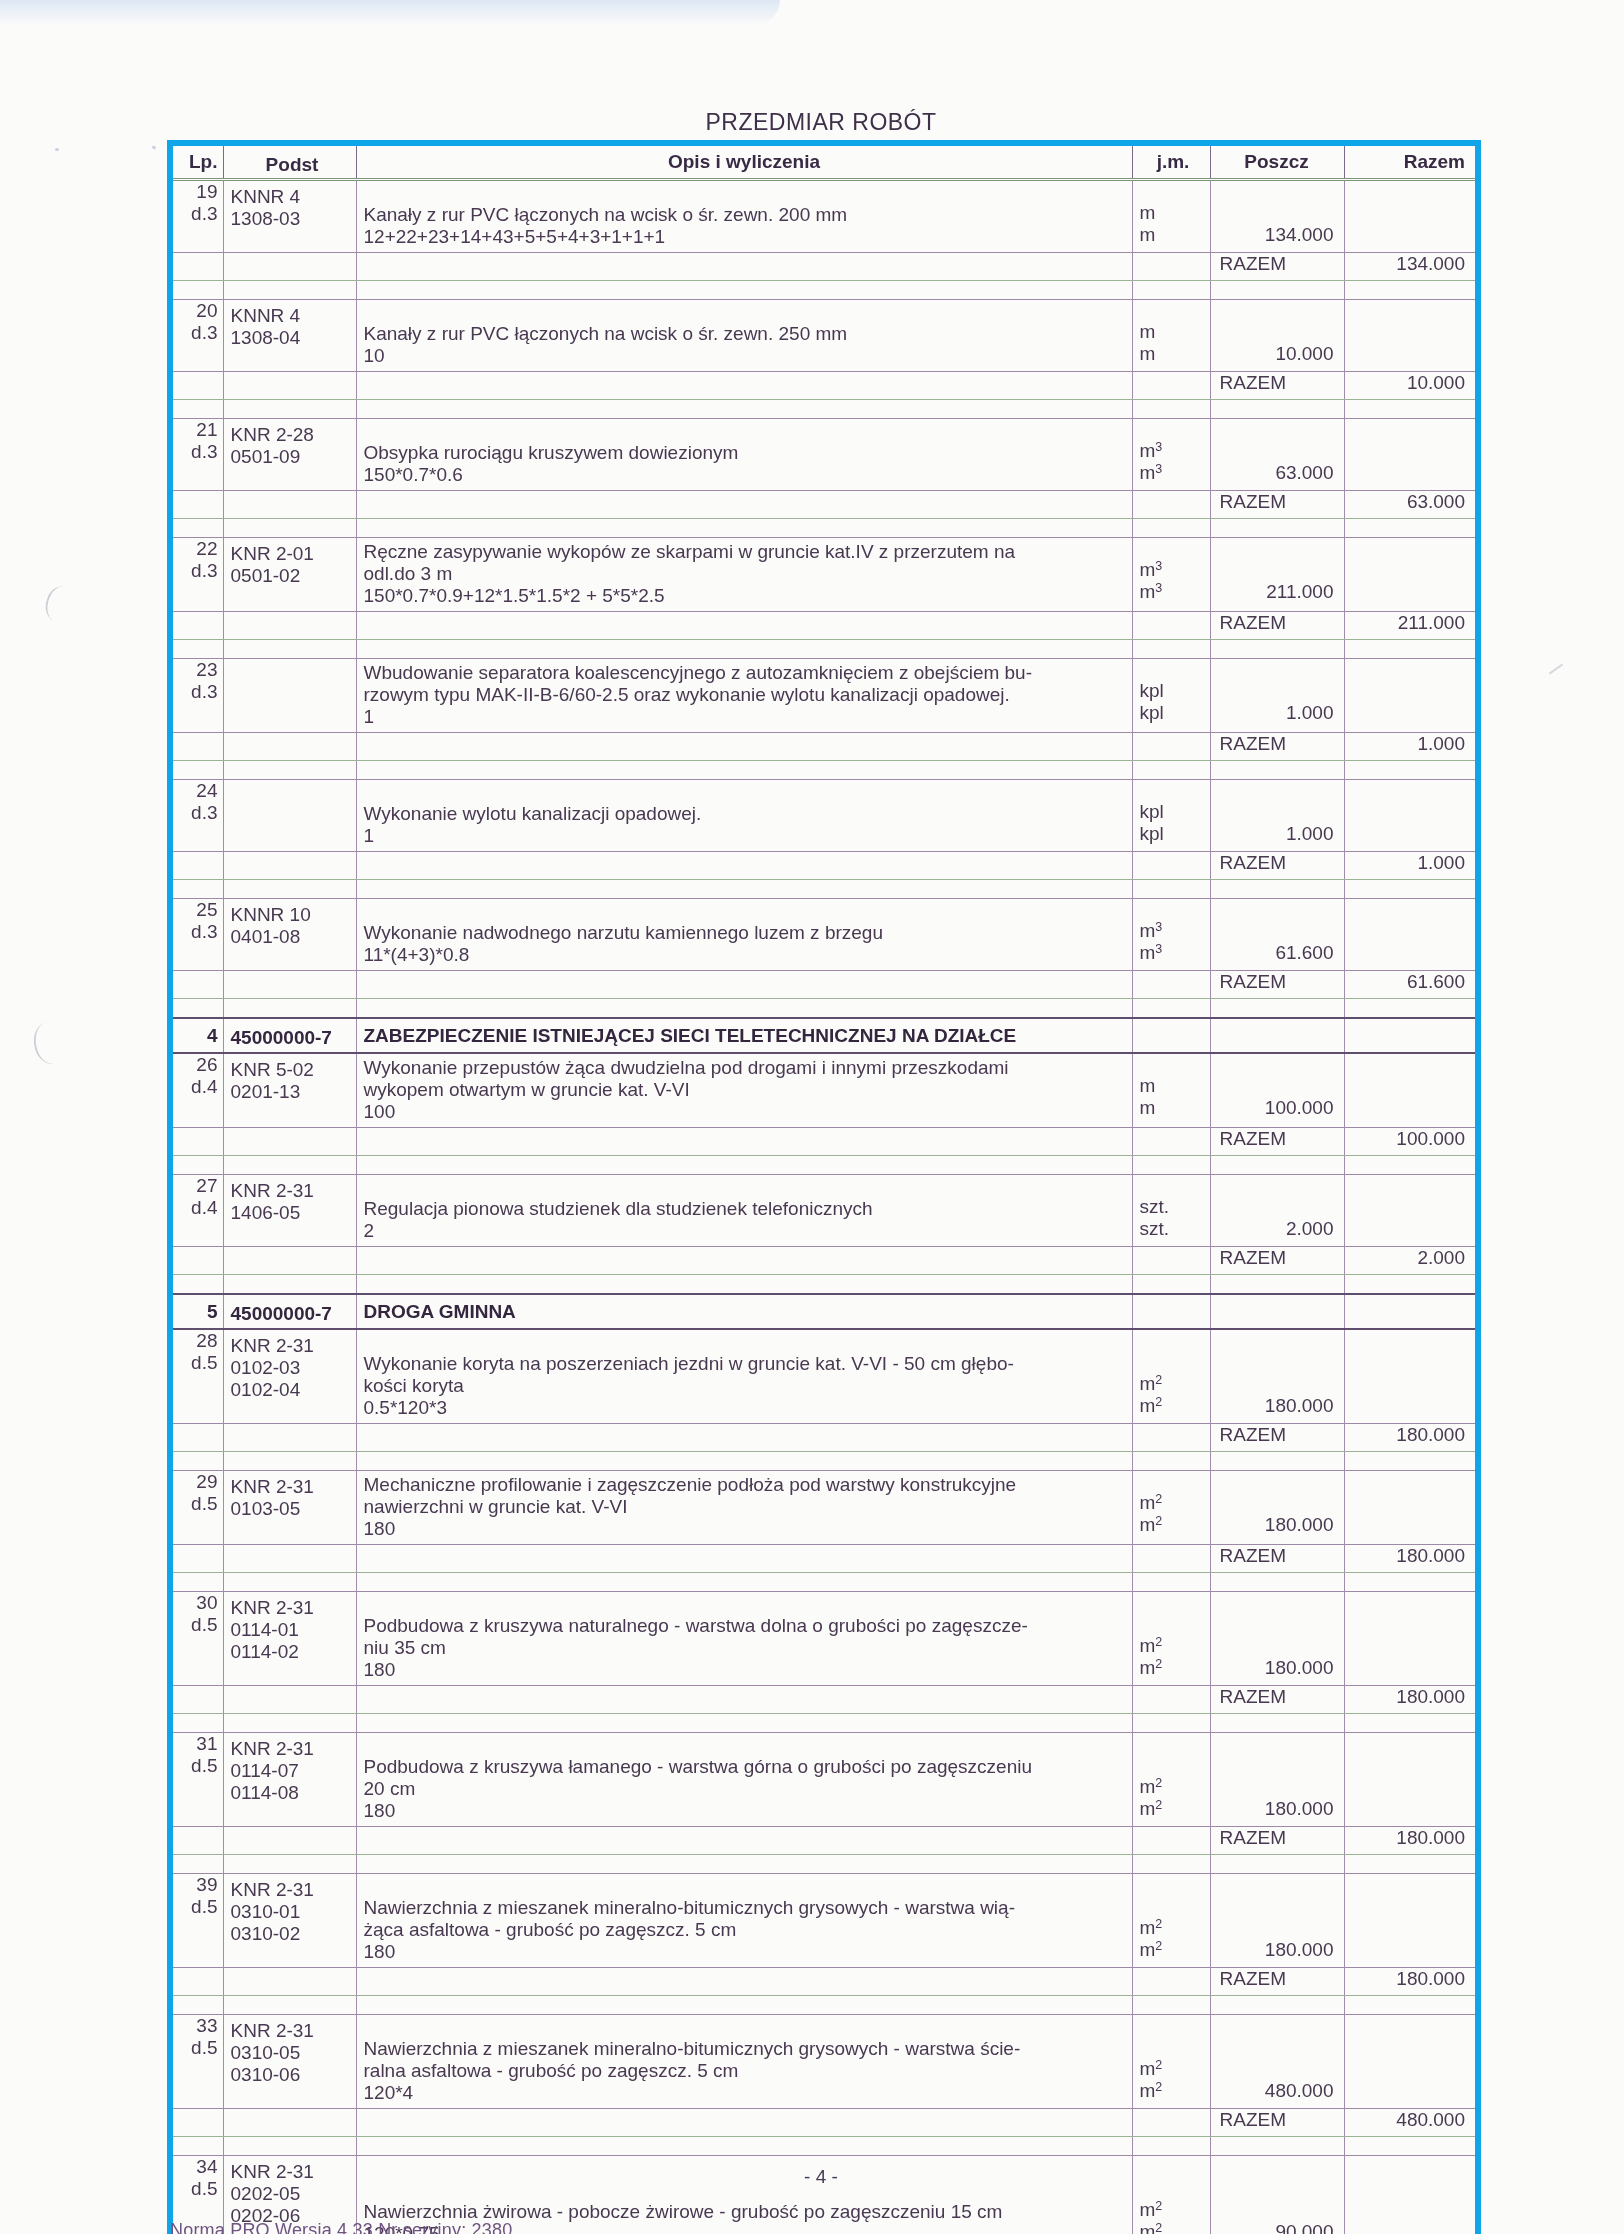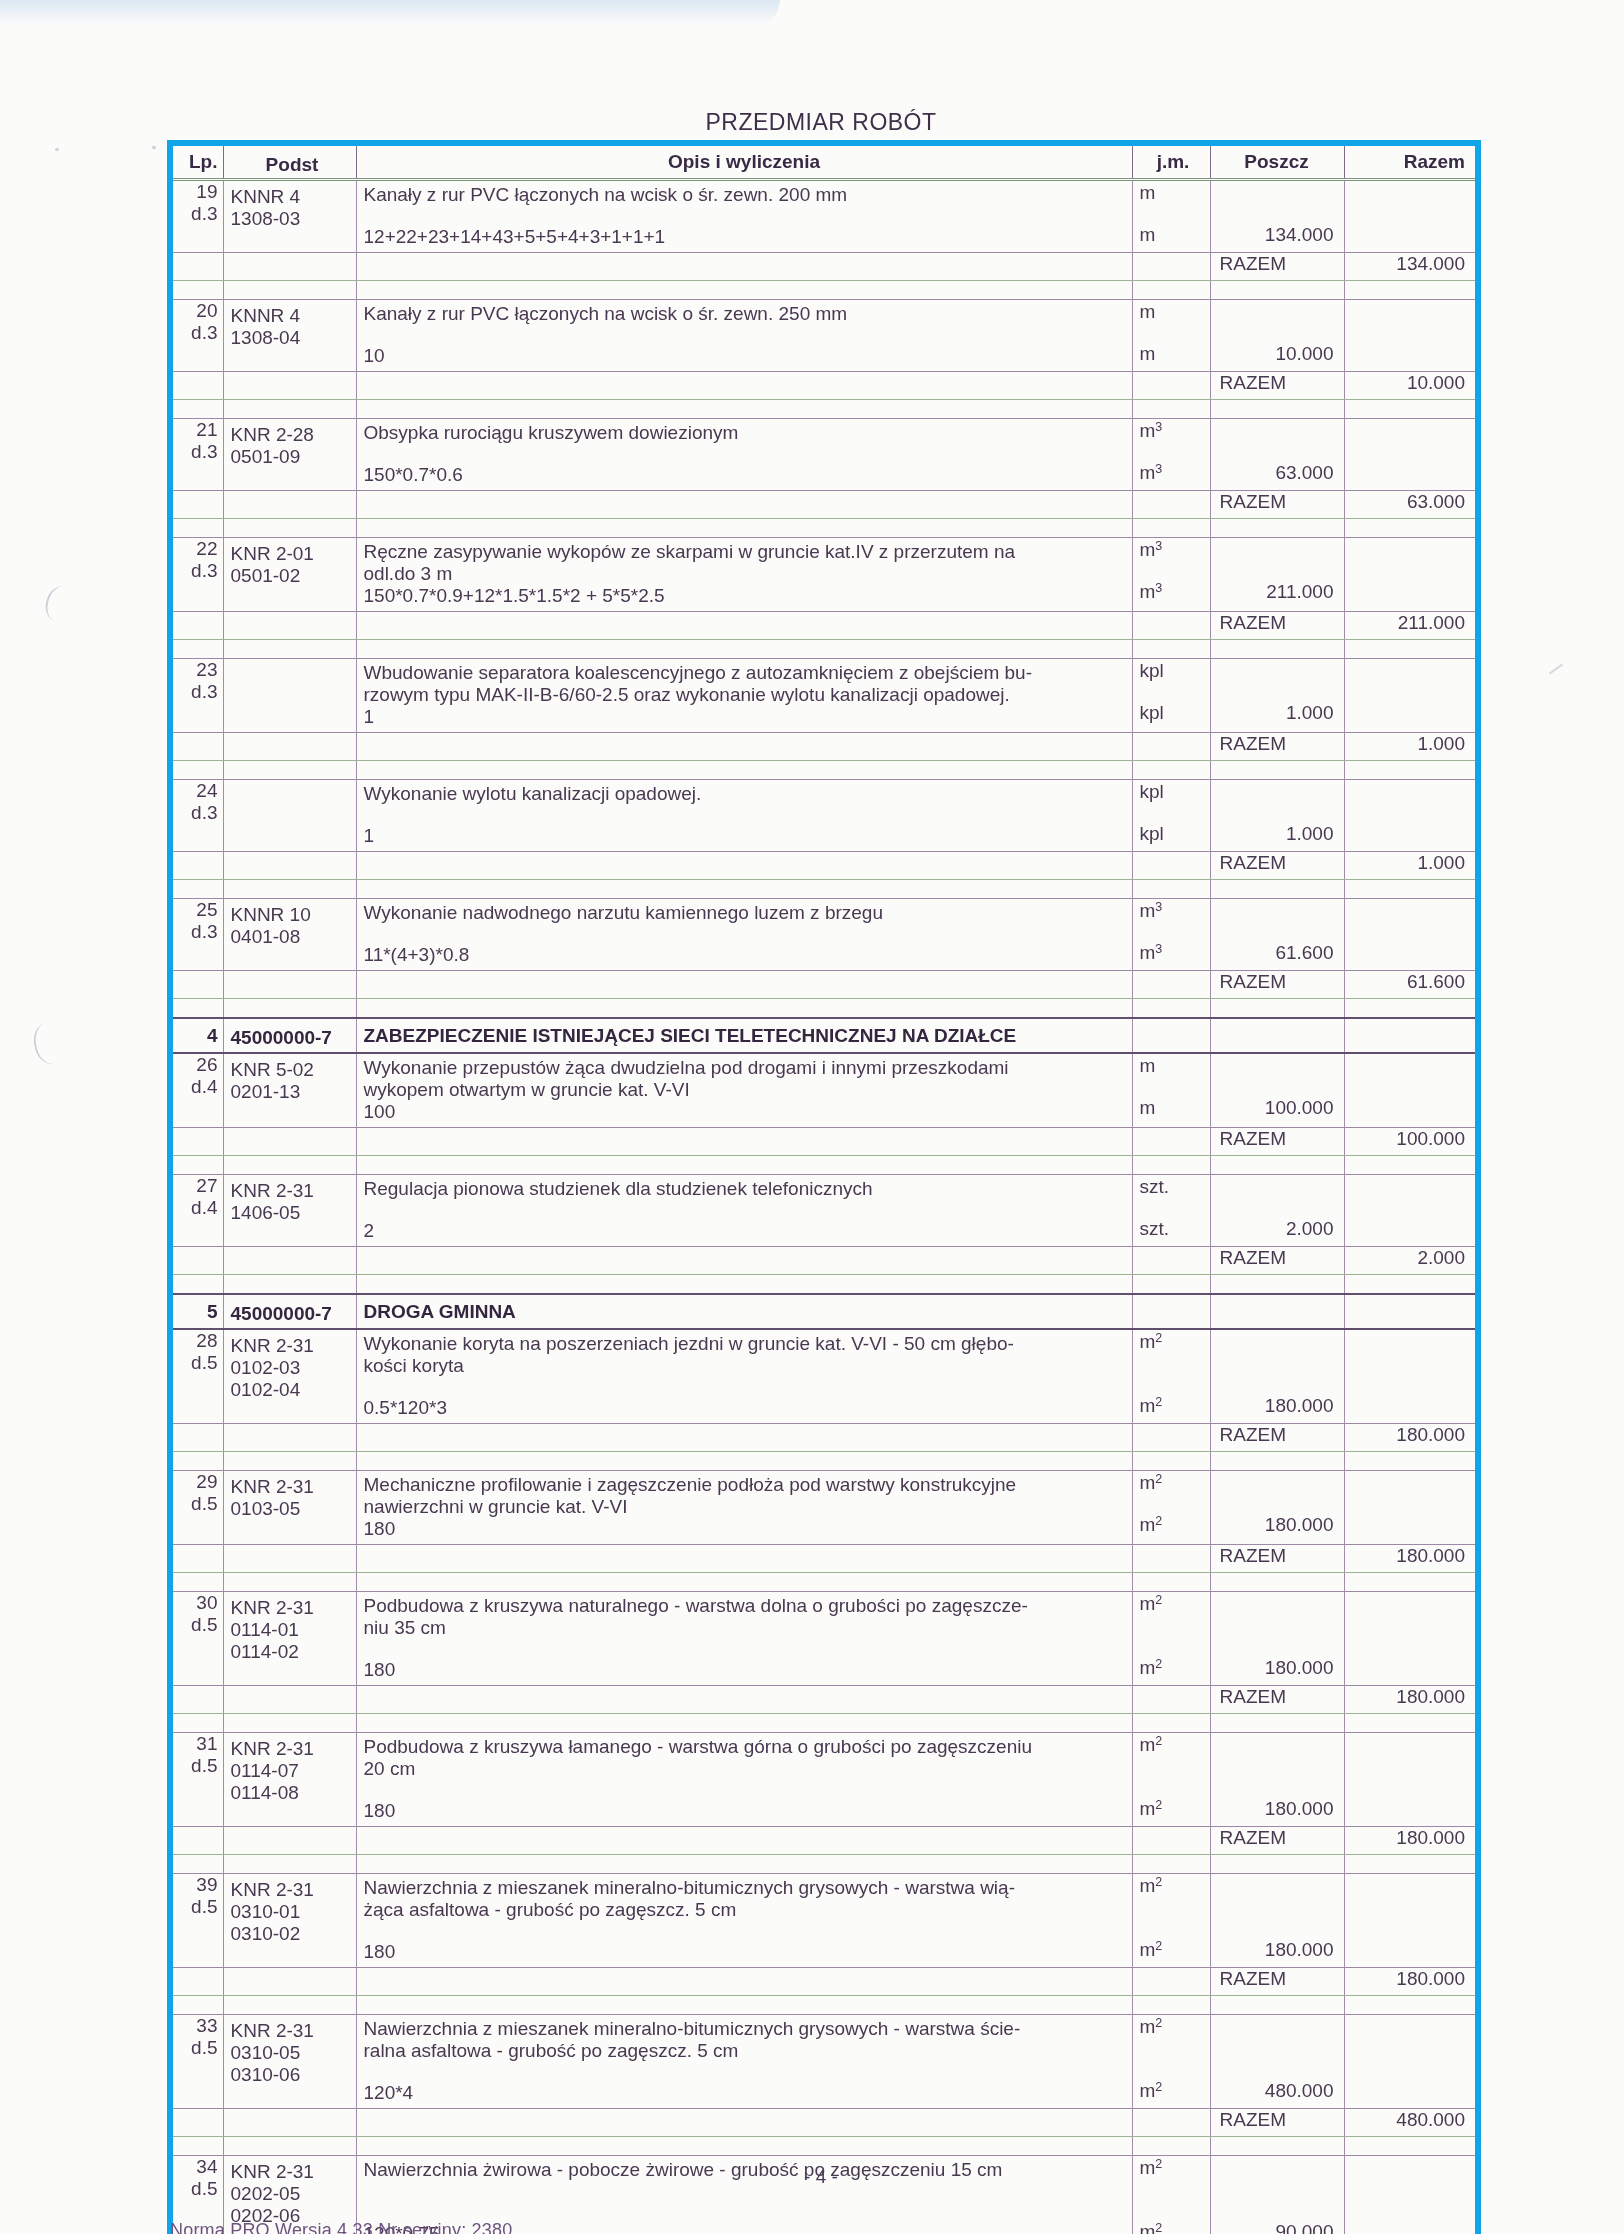--- a/index.html
+++ b/index.html
@@ -35,21 +35,21 @@
   tr.razem-row td{border-top:1px solid #9d88a8;border-bottom:1px solid #99b394;height:22px;}
   tr.spacer-row td{height:13px;border-top:none;border-bottom:none;}
   tr.section-row td{border-top:2px solid #5f4e6e;border-bottom:2px solid #5f4e6e;
      font-weight:bold;height:28px;color:#33263e;vertical-align:middle;}
   .c-lp{text-align:right;padding:0 5px 0 2px;}
   .c-podst{padding:5px 2px 0 7px;}
   .c-opis{padding:2px 7px;}
   .c-jm{padding:0 3px 0 7px;}
   .c-poszcz{padding:0 10px 0 9px;}
   .c-razem{padding:0 10px 0 6px;text-align:right;}
-  .wrap{display:flex;flex-direction:column;justify-content:space-between;min-height:64px;padding:1px 0 2px 0;}
+  .wrap{display:flex;flex-direction:column;justify-content:flex-end;min-height:64px;padding:1px 0 2px 0;}
   tr.tall .wrap{min-height:86px;}
   .val{text-align:right;}
   td.razem-label{text-align:left;}
   sup{font-size:12.5px;line-height:0;vertical-align:6px;}
 
   .page-number{position:absolute;left:167px;top:2166px;width:1308px;
     text-align:center;font-size:19px;color:#4a3a55;}
   .footer-note{position:absolute;left:170px;top:2220px;white-space:nowrap;
     font-size:18px;letter-spacing:.2px;color:#6e5380;}
 </style>

